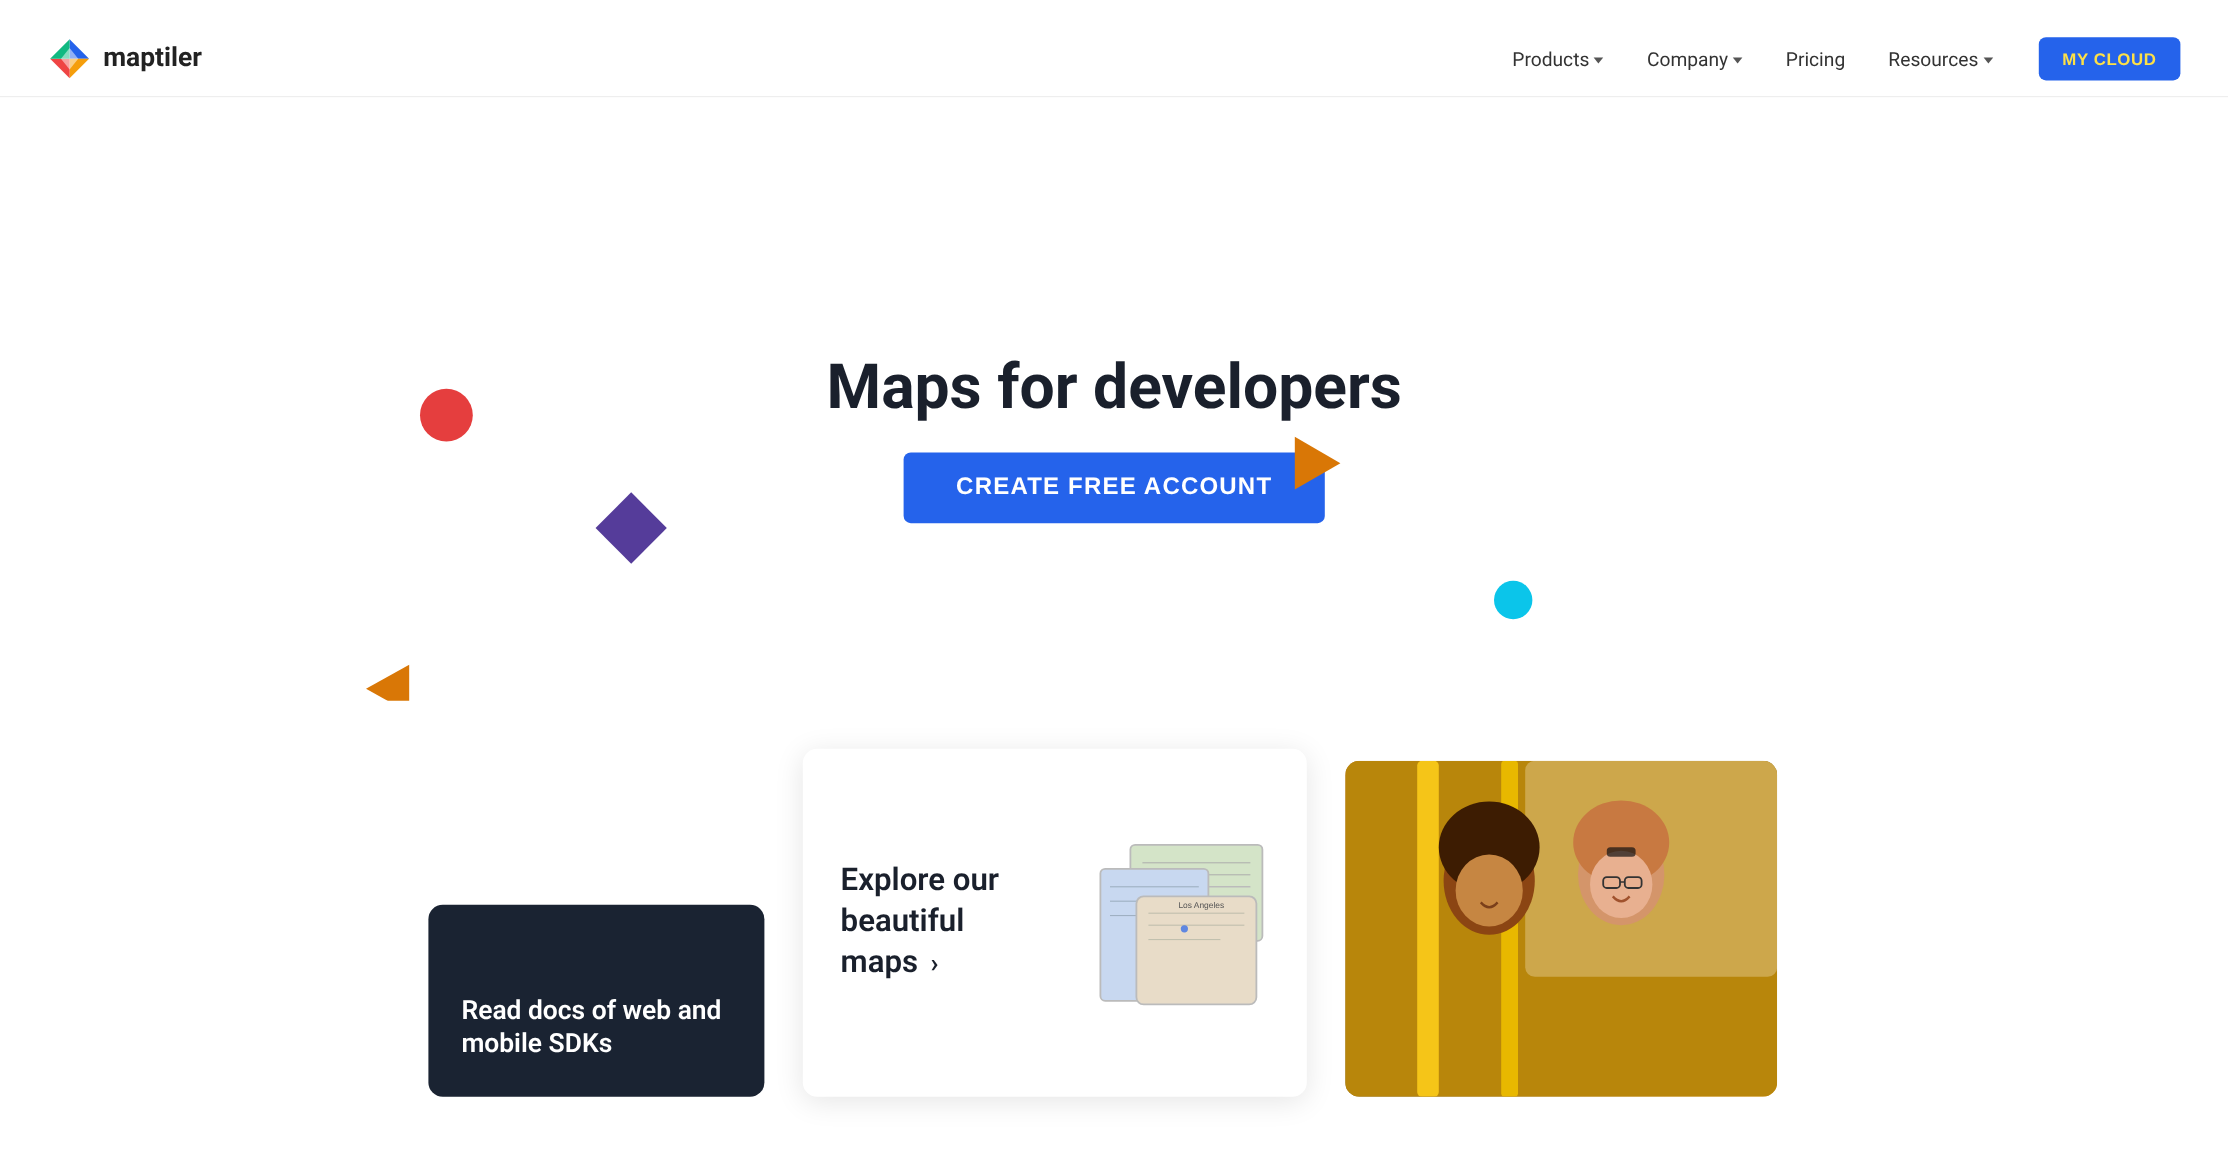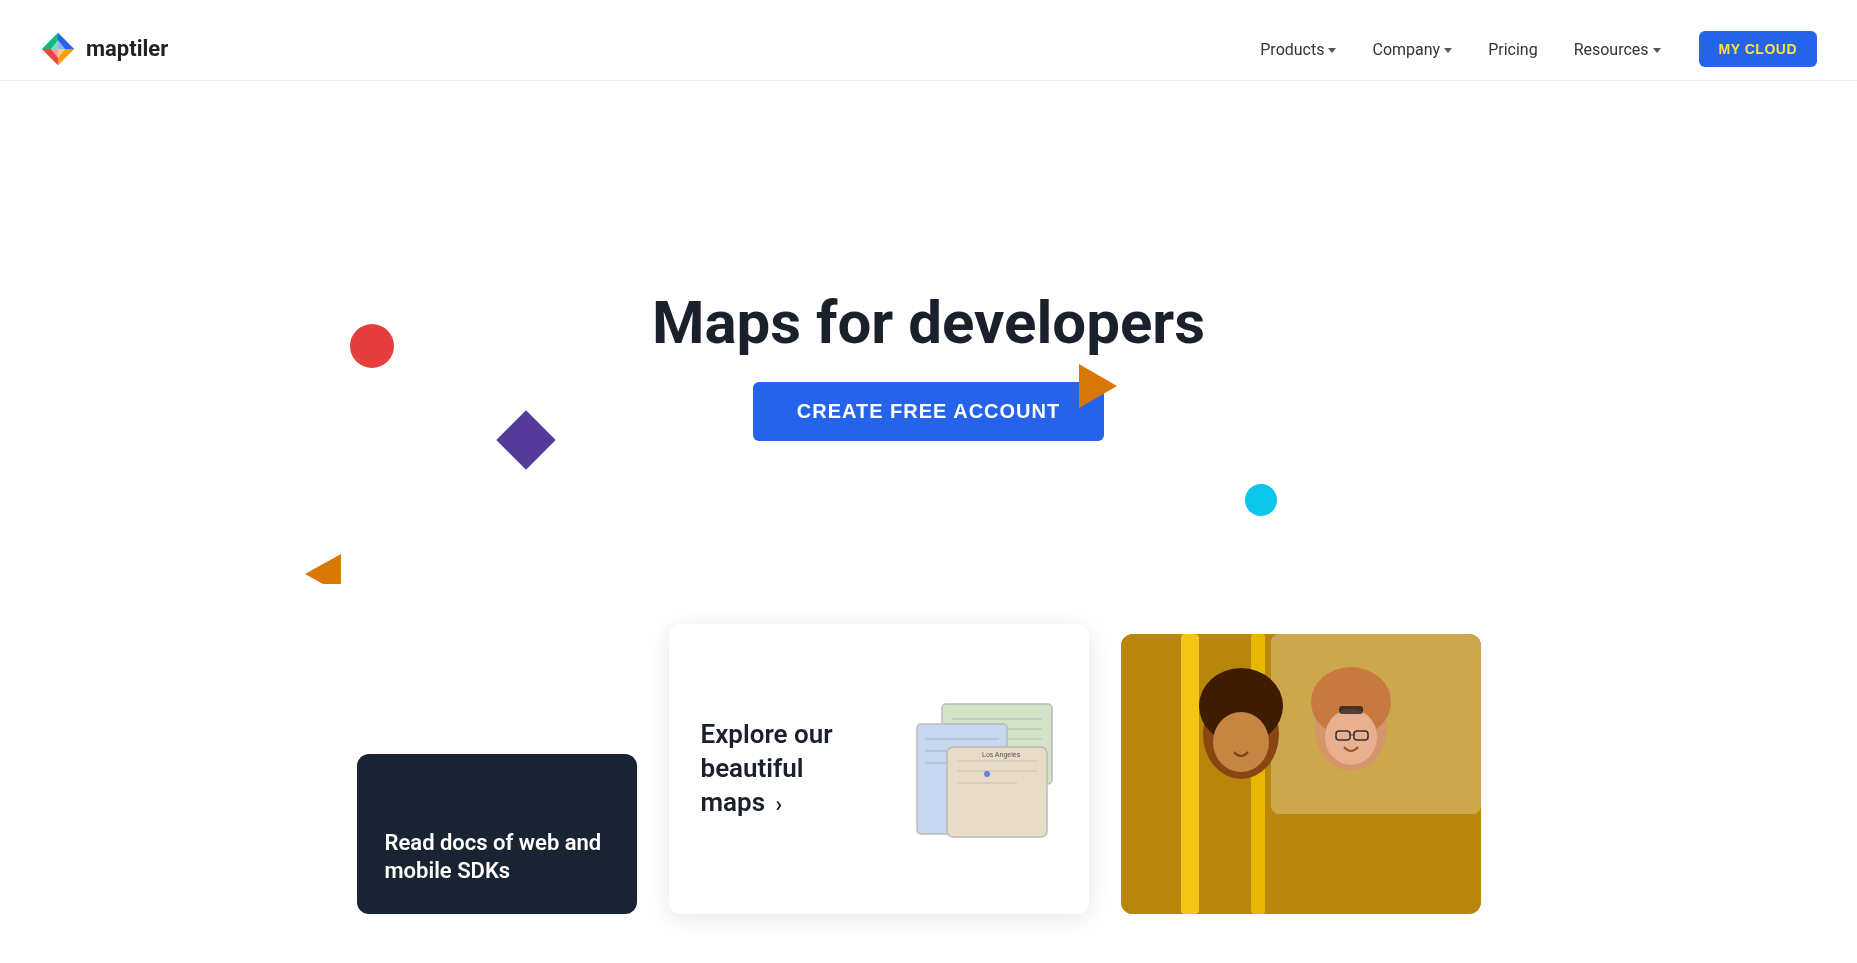--- a/index.html
+++ b/index.html
@@ -78,21 +78,21 @@
       position: relative;
       display: flex;
       flex-direction: column;
       align-items: center;
       justify-content: center;
       padding: 80px 20px 0;
       min-height: 520px;
       overflow: hidden;
     }
     .hero-title {
-      font-size: 60px;
+      font-size: 52px;
       font-weight: 700;
       color: #1a202c;
       text-align: left;
       margin-bottom: 24px;
     }
     .hero-subtitle {
       font-size: 20px;
       color: #5a6a7a;
       text-align: center;
       max-width: 520px;

